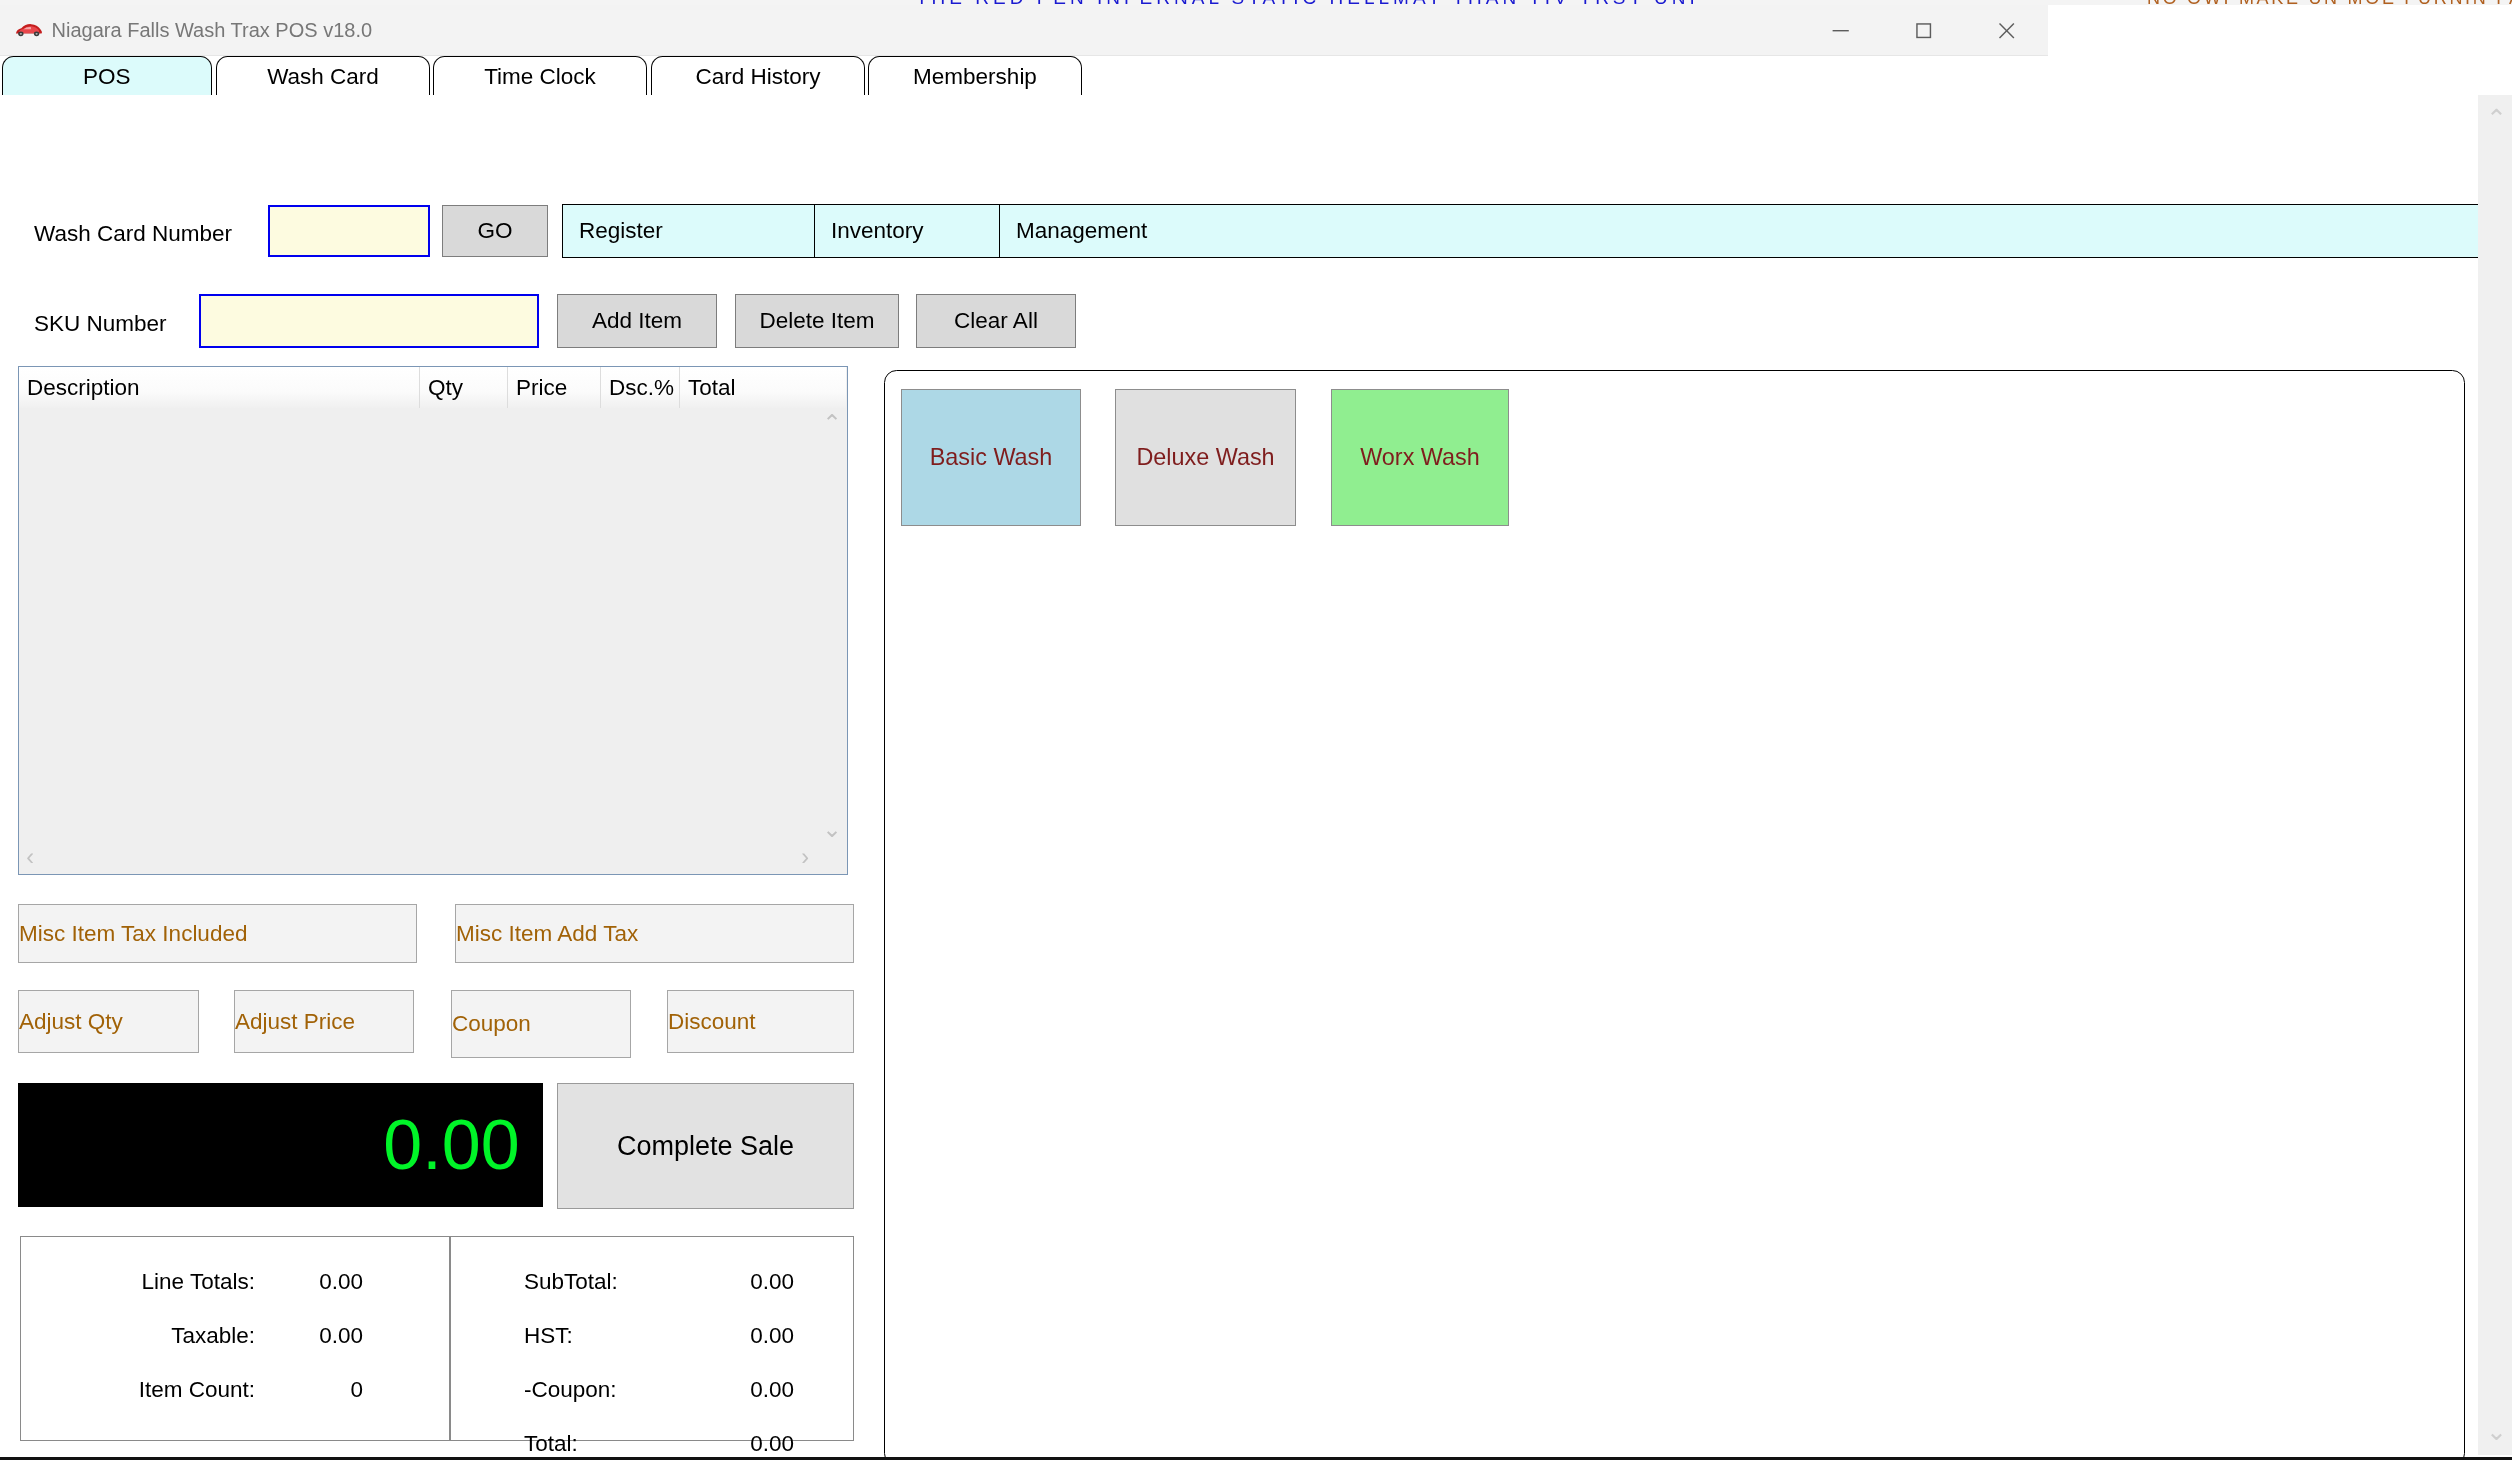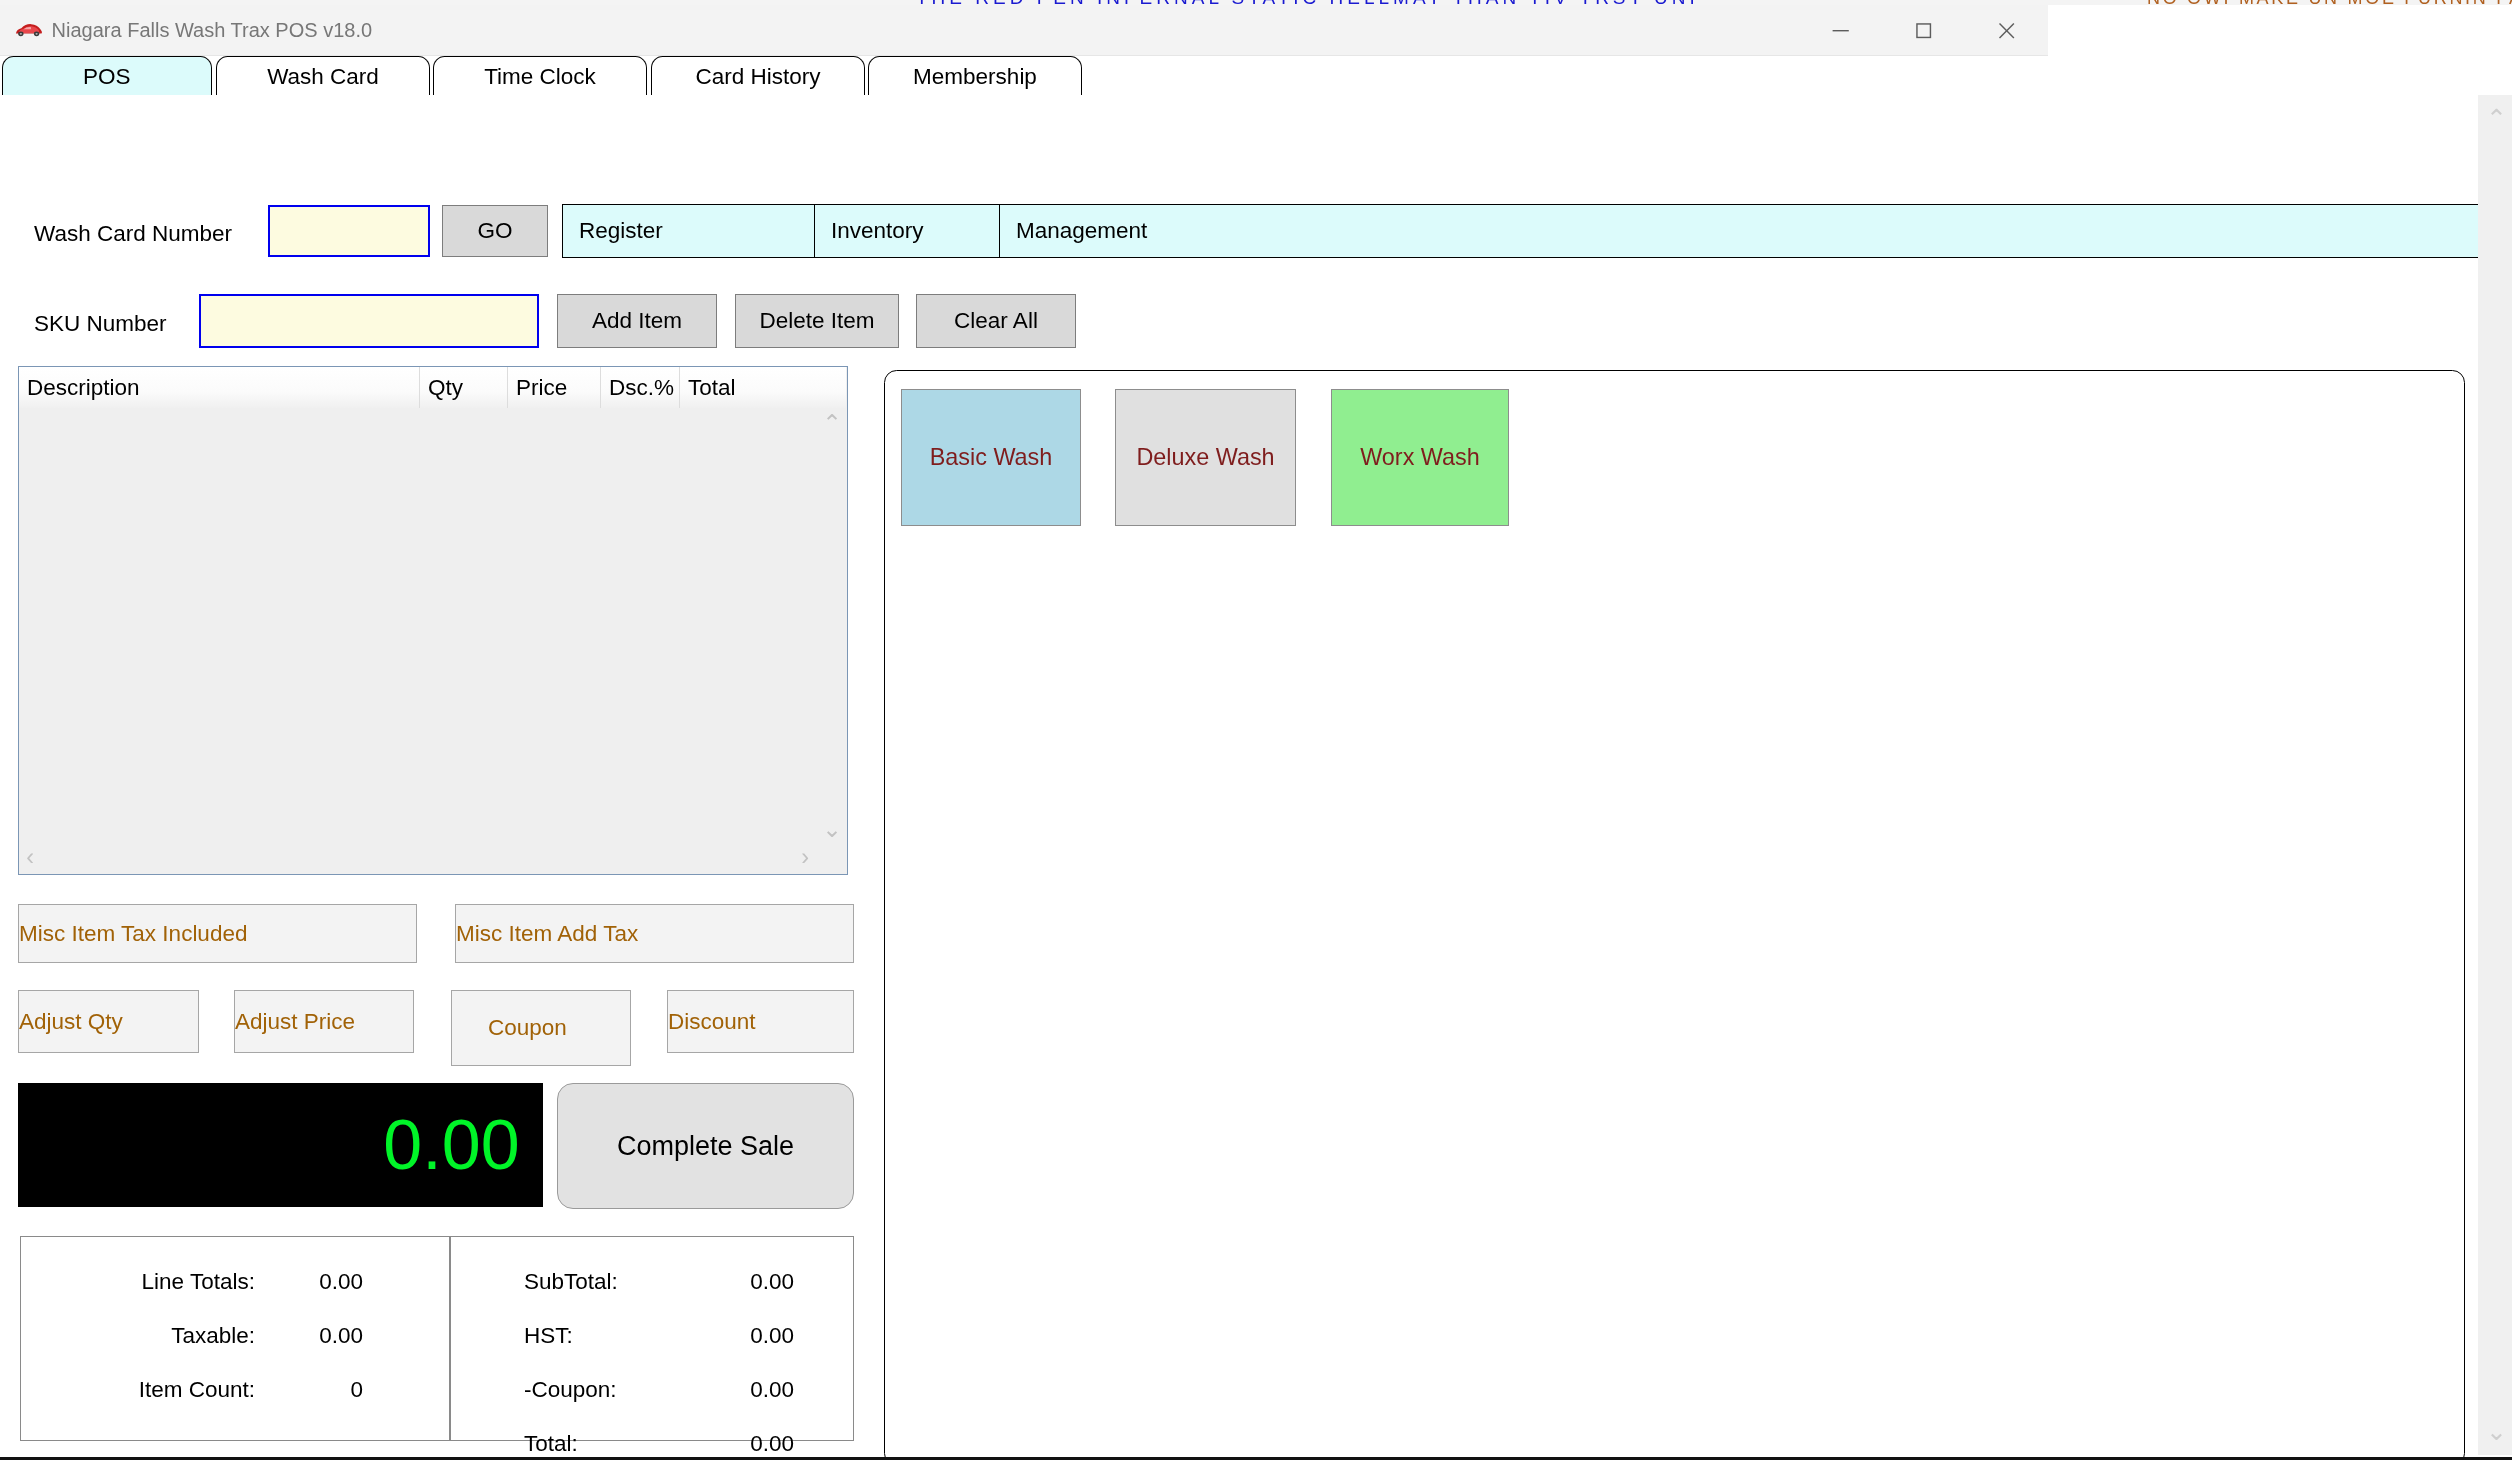--- a/index.html
+++ b/index.html
@@ -457,31 +457,31 @@
   <div class="btnflat" style="left:455px; top:809px; width:399px; height:59px;">
     <span>Misc Item Add Tax</span>
   </div>
 
   <div class="btnflat" style="left:18px; top:895px; width:181px; height:63px;">
     <span>Adjust Qty</span>
   </div>
   <div class="btnflat" style="left:234px; top:895px; width:180px; height:63px;">
     <span>Adjust Price</span>
   </div>
-  <div class="btnflat" style="left:451px; top:895px; width:180px; height:76px;padding-left:36px;">
+  <div class="btnflat" style="left:451px; top:895px; width:180px; height:68px;">
     <span>Coupon</span>
   </div>
   <div class="btnflat" style="left:667px; top:895px; width:187px; height:63px;">
     <span>Discount</span>
   </div>
 
   <div class="totaldisp" style="left:18px; top:988px; width:525px; height:124px;">
     <span>0.00</span>
   </div>
-  <div class="completebtn" style="left:557px; top:988px; width:297px; height:126px;border-radius:16px;">
+  <div class="completebtn" style="left:557px; top:988px; width:297px; height:126px;">
     <span>Complete Sale</span>
   </div>
 
   <div class="totpanel" style="left:20px; top:1141px; width:834px; height:205px;">
     <div class="totdiv" style="left:428px;"></div>
 
     <div class="trow-lbl" style="left:54px;  top:32px; width:180px;">Line Totals:</div>
     <div class="trow-val" style="left:252px; top:32px; width:90px;">0.00</div>
 
     <div class="trow-lbl" style="left:54px;  top:86px; width:180px;">Taxable:</div>

